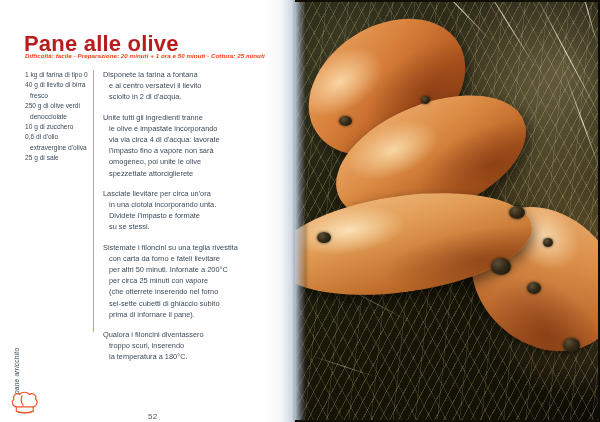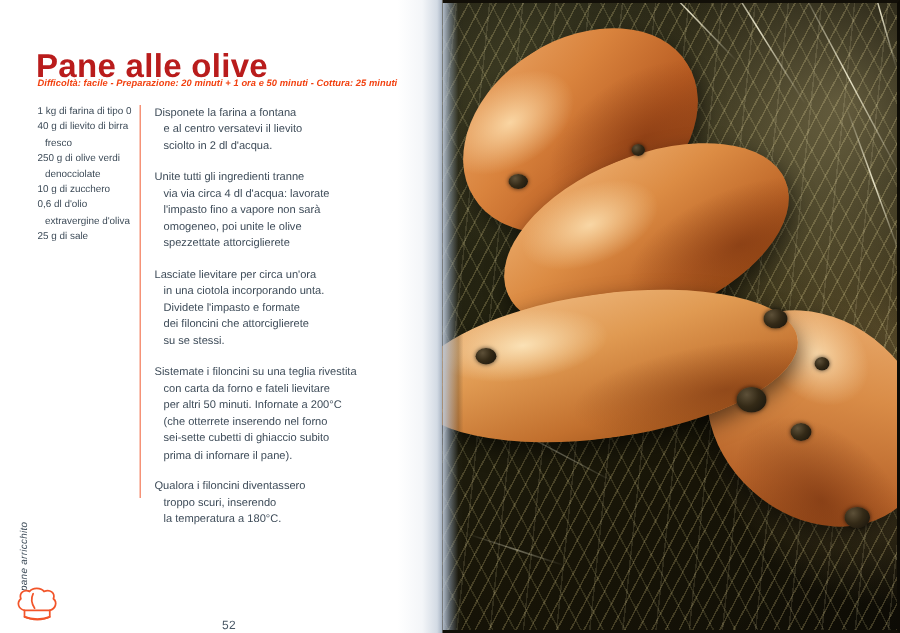--- a/index.html
+++ b/index.html
@@ -339,36 +339,37 @@
     <div id="column-rule"></div>
 
     <div id="instructions">
         <div class="step">
           <div class="step-line">Disponete la farina a fontana</div>
           <div class="step-line indent">e al centro versatevi il lievito</div>
           <div class="step-line indent">sciolto in 2 dl d'acqua.</div>
         </div>
         <div class="step">
           <div class="step-line">Unite tutti gli ingredienti tranne</div>
+          <div class="step-line indent">le olive e impastate incorporando</div>
           <div class="step-line indent">via via circa 4 dl d'acqua: lavorate</div>
           <div class="step-line indent">l'impasto fino a vapore non sarà</div>
           <div class="step-line indent">omogeneo, poi unite le olive</div>
           <div class="step-line indent">spezzettate attorciglierete</div>
         </div>
         <div class="step">
           <div class="step-line">Lasciate lievitare per circa un'ora</div>
           <div class="step-line indent">in una ciotola incorporando unta.</div>
           <div class="step-line indent">Dividete l'impasto e formate</div>
-          <div class="step-line indent">dei filoncini che attorciglierete</div>
           <div class="step-line indent">su se stessi.</div>
         </div>
         <div class="step">
           <div class="step-line">Sistemate i filoncini su una teglia rivestita</div>
           <div class="step-line indent">con carta da forno e fateli lievitare</div>
           <div class="step-line indent">per altri 50 minuti. Infornate a 200°C</div>
+          <div class="step-line indent">per circa 25 minuti con vapore</div>
           <div class="step-line indent">(che otterrete inserendo nel forno</div>
           <div class="step-line indent">sei-sette cubetti di ghiaccio subito</div>
           <div class="step-line indent">prima di infornare il pane).</div>
         </div>
         <div class="step">
           <div class="step-line">Qualora i filoncini diventassero</div>
           <div class="step-line indent">troppo scuri, inserendo</div>
           <div class="step-line indent">la temperatura a 180°C.</div>
         </div>
       </div>

